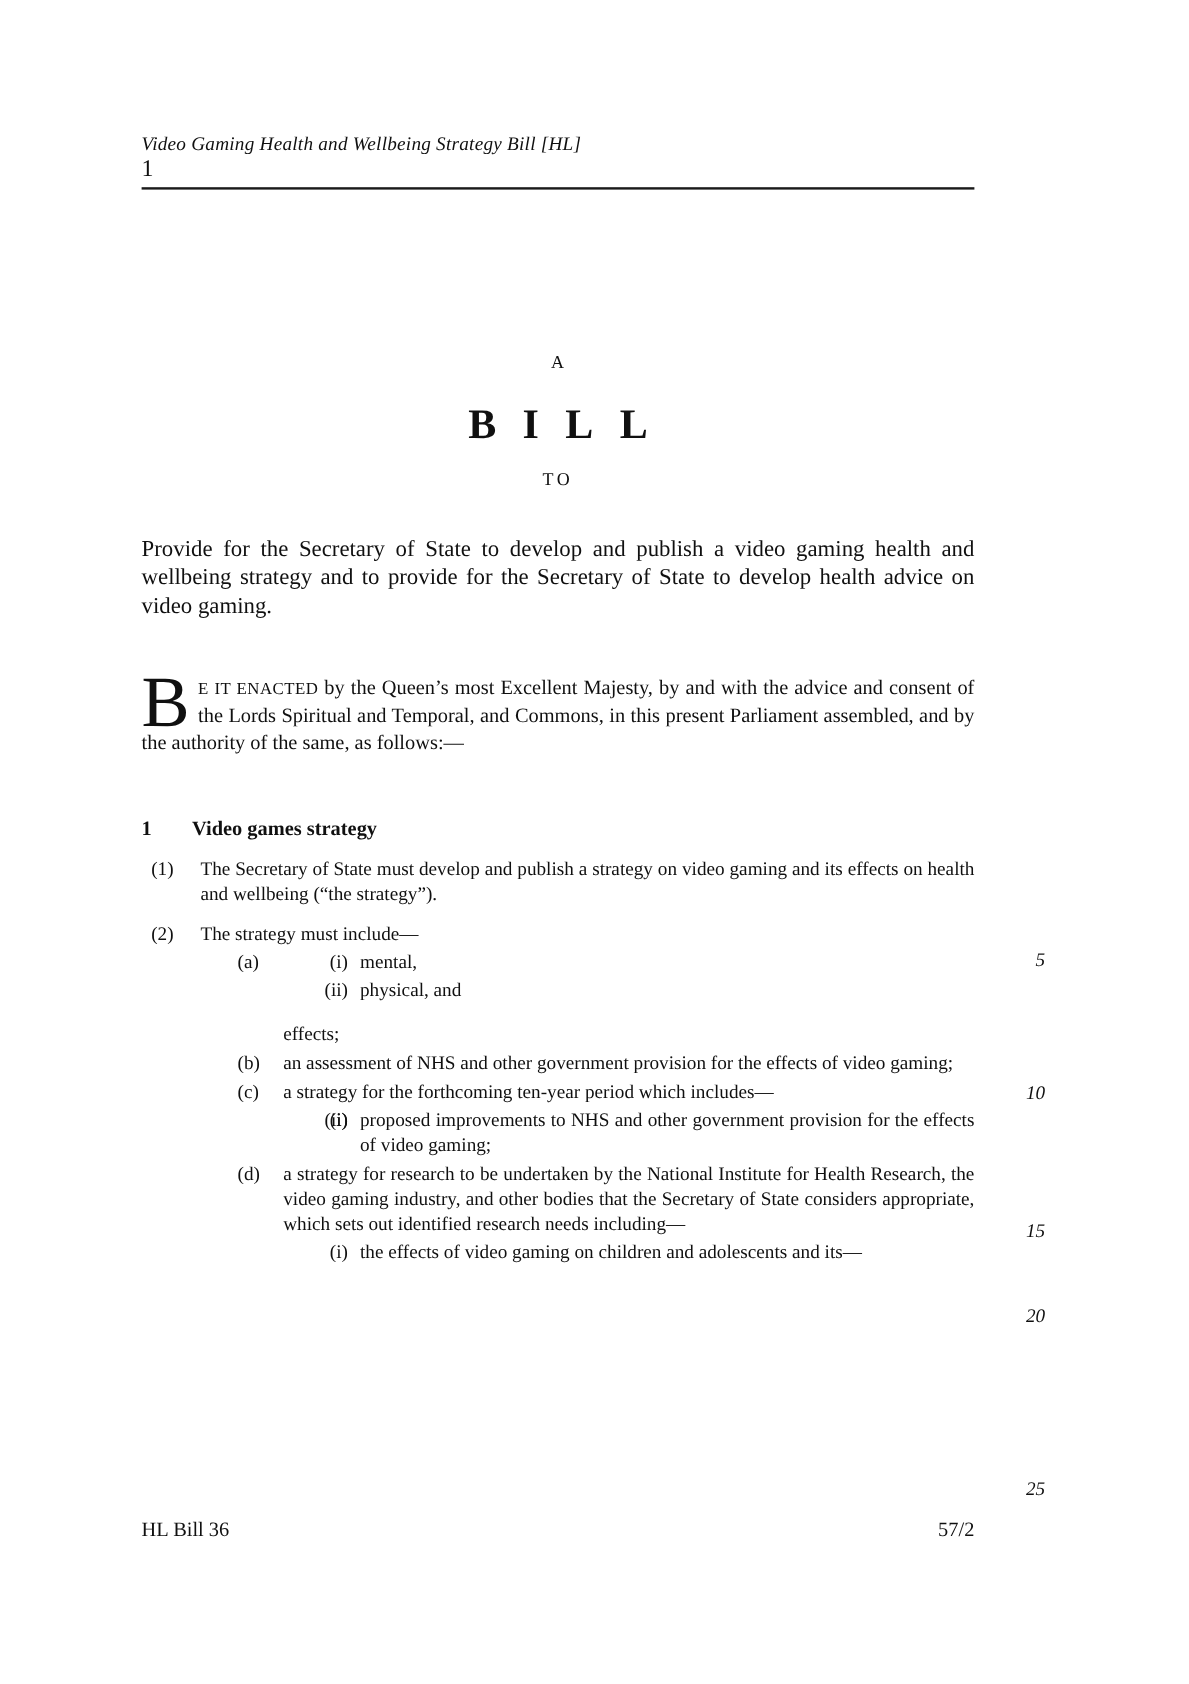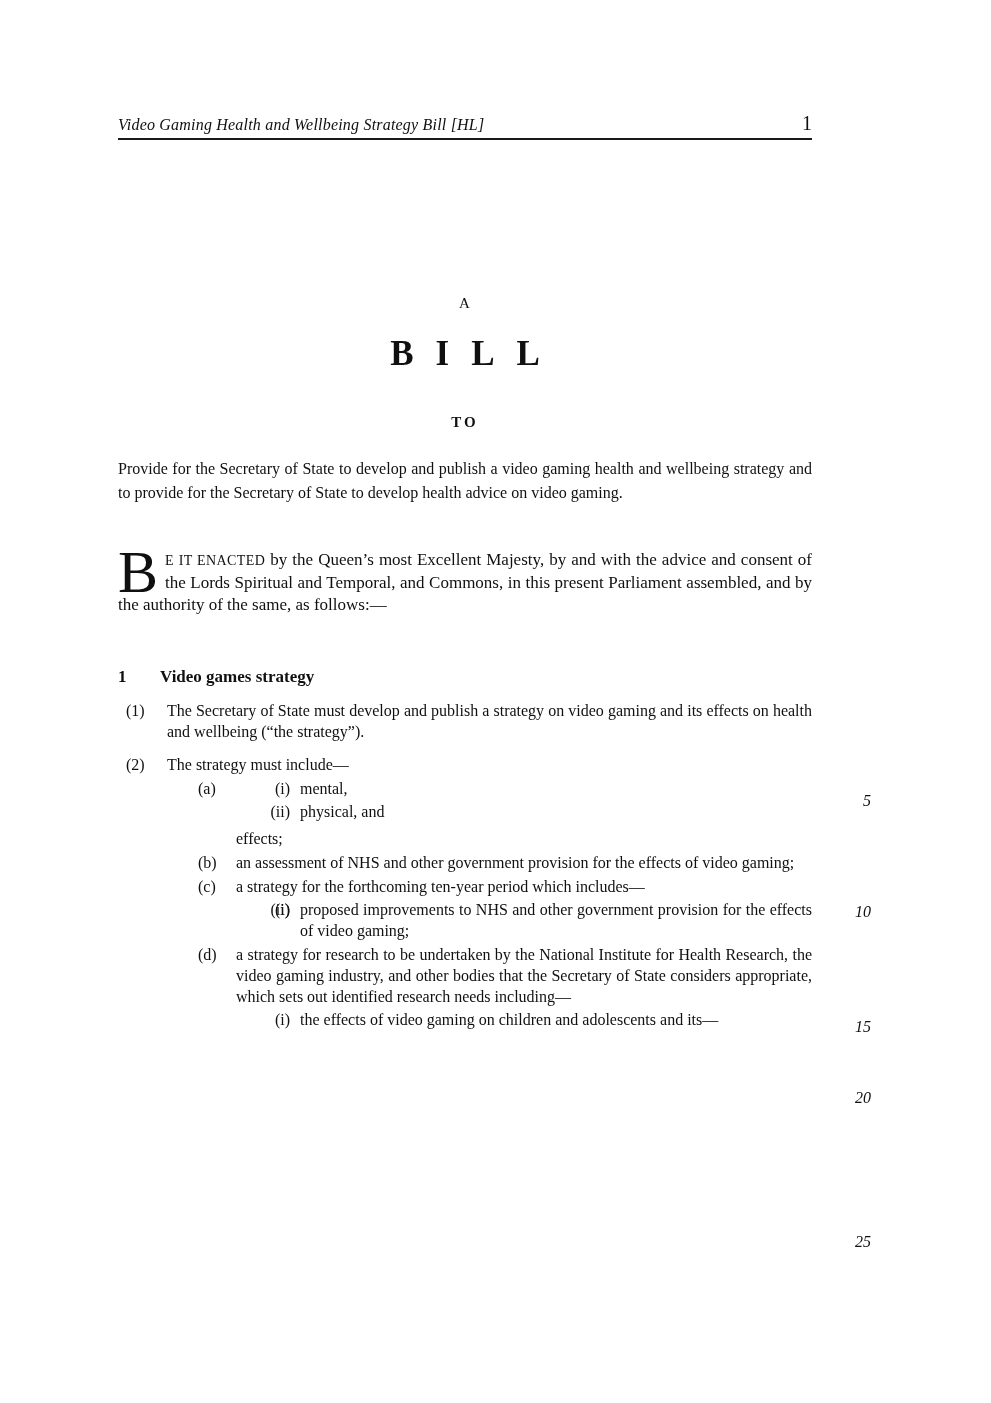--- a/index.html
+++ b/index.html
@@ -21,20 +21,21 @@
   .running-header {
     position: absolute;
     top: 112px;
     left: 118px;
     width: 694px;
     display: flex;
     justify-content: space-between;
     align-items: baseline;
     border-bottom: 2px solid #1a1a1a;
     padding-bottom: 3px;
+    flex-direction: column;
   }
   .running-title {
     font-style: italic;
     font-size: 16px;
     letter-spacing: 0.2px;
   }
   .running-page-number {
     font-size: 20px;
   }
 
@@ -56,31 +57,30 @@
   .masthead-bill {
     margin-top: 17px;
     text-align: center;
     font-size: 35px;
     font-weight: 700;
     line-height: 52px;
     letter-spacing: 22px;
     padding-left: 22px; 
   }
   .masthead-to {
-    margin-top: 34px;
+    margin-top: 12px;
     text-align: center;
     font-size: 15px;
     letter-spacing: 3px;
     line-height: 16px;
-    font-weight: bold;
   }
 
   .long-title {
-    margin-top: 27px;
-    font-size: 16px;
+    margin-top: 38px;
+    font-size: 19px;
     line-height: 24px;
     text-align: justify;
   }
 
   .enacting {
     margin-top: 44px;
     font-size: 17px;
     line-height: 22px;
     text-align: justify;
   }
@@ -115,21 +115,21 @@
 
   .subsection { margin-top: 12px; padding-left: 49px; }
   .subsection > .label { left: 8px; width: 24px; text-align: left; }
 
   .paragraph { margin-top: 3px; padding-left: 118px; }
   .paragraph > .label { left: 80px; width: 26px; text-align: left; }
 
   .subparagraph { margin-top: 2px; padding-left: 182px; }
   .subparagraph > .label { left: 108px; width: 64px; }
 
-  .continuation { margin-top: 6px; padding-left: 118px; }
+  .continuation { margin-top: 16px; padding-left: 118px; }
 
   
   .line-number {
     position: absolute;
     right: 120px;
     width: 40px;
     text-align: right;
     font-style: italic;
     font-size: 16px;
     line-height: 21px;
@@ -222,14 +222,18 @@
     </div>
 
   </div>
 
   <div class="line-number" style="top:790px">5</div>
   <div class="line-number" style="top:901px">10</div>
   <div class="line-number" style="top:1016px">15</div>
   <div class="line-number" style="top:1087px">20</div>
   <div class="line-number" style="top:1231px">25</div>
 
+  <div class="page-footer">
+    <span>HL Bill 36</span>
+    <span>57/2</span>
+  </div>
 
 </div>
 
 </body></html>

